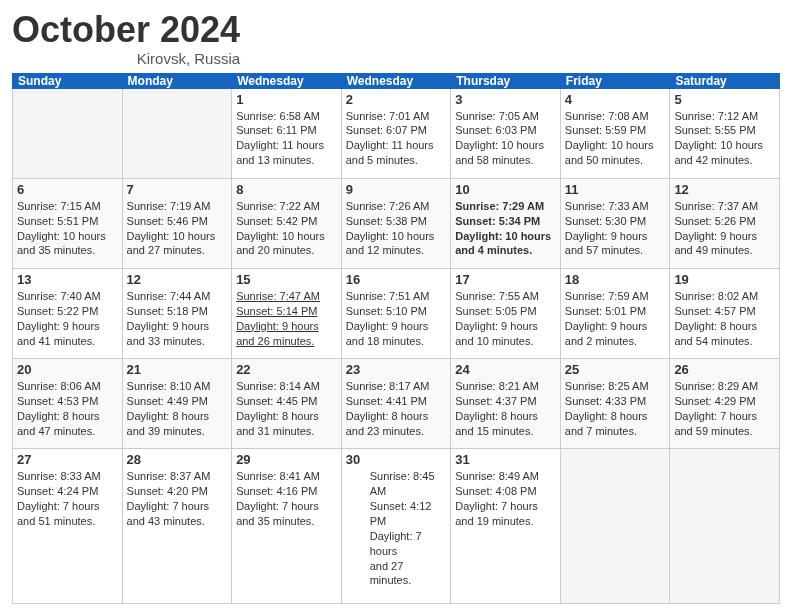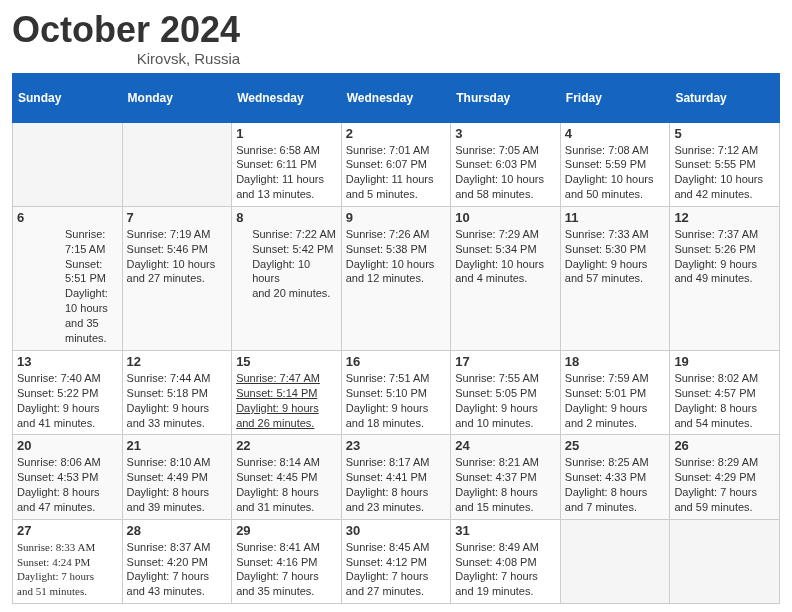--- a/index.html
+++ b/index.html
@@ -61,21 +61,21 @@
       border-collapse: collapse;
       width: 100%;
       table-layout: fixed;
     }
     .calendar th {
       background-color: #1565C0;
       color: #fff;
       font-size: 12px;
       font-weight: bold;
       text-align: left;
-      padding: 17px 5px;
+      padding: 0 5px;
       border: 1px solid #1565C0;
     }
     .calendar td {
       vertical-align: top;
       border: 1px solid #ccc;
       padding: 3px 4px;
       font-size: 9.5px;
       color: #333;
       background: #fff;
       height: 82px;
@@ -158,49 +158,49 @@
             <span class="day-number">5</span>
             <div class="day-info" style="white-space: pre-line;">Sunrise: 7:12 AM
 Sunset: 5:55 PM
 Daylight: 10 hours
 and 42 minutes.</div>
           </td>
         </tr>
         <tr>
           <td>
             <span class="day-number">6</span>
-            <div class="day-info" style="white-space: pre-line; margin-left: 48px;">Sunrise: 7:15 AM
+            <div class="day-info" style="white-space: pre-line;">Sunrise: 7:15 AM
 Sunset: 5:51 PM
 Daylight: 10 hours
 and 35 minutes.</div>
           </td>
           <td>
             <span class="day-number">7</span>
             <div class="day-info" style="white-space: pre-line;">Sunrise: 7:19 AM
 Sunset: 5:46 PM
 Daylight: 10 hours
 and 27 minutes.</div>
           </td>
           <td>
             <span class="day-number">8</span>
-            <div class="day-info" style="white-space: pre-line; margin-left: 16px;">Sunrise: 7:22 AM
+            <div class="day-info" style="white-space: pre-line;">Sunrise: 7:22 AM
 Sunset: 5:42 PM
 Daylight: 10 hours
 and 20 minutes.</div>
           </td>
           <td>
             <span class="day-number">9</span>
             <div class="day-info" style="white-space: pre-line;">Sunrise: 7:26 AM
 Sunset: 5:38 PM
 Daylight: 10 hours
 and 12 minutes.</div>
           </td>
           <td>
             <span class="day-number">10</span>
-            <div class="day-info" style="white-space: pre-line;">Sunrise: 7:29 AM
+            <div class="day-info" style="white-space: pre-line; font-weight: bold;">Sunrise: 7:29 AM
 Sunset: 5:34 PM
 Daylight: 10 hours
 and 4 minutes.</div>
           </td>
           <td>
             <span class="day-number">11</span>
             <div class="day-info" style="white-space: pre-line;">Sunrise: 7:33 AM
 Sunset: 5:30 PM
 Daylight: 9 hours
 and 57 minutes.</div>
@@ -311,42 +311,42 @@
             <span class="day-number">26</span>
             <div class="day-info" style="white-space: pre-line;">Sunrise: 8:29 AM
 Sunset: 4:29 PM
 Daylight: 7 hours
 and 59 minutes.</div>
           </td>
         </tr>
         <tr>
           <td>
             <span class="day-number">27</span>
-            <div class="day-info" style="white-space: pre-line; font-family: Liberation Serif, serif;">Sunrise: 8:33 AM
+            <div class="day-info" style="white-space: pre-line;">Sunrise: 8:33 AM
 Sunset: 4:24 PM
 Daylight: 7 hours
 and 51 minutes.</div>
           </td>
           <td>
             <span class="day-number">28</span>
             <div class="day-info" style="white-space: pre-line;">Sunrise: 8:37 AM
 Sunset: 4:20 PM
 Daylight: 7 hours
 and 43 minutes.</div>
           </td>
           <td>
             <span class="day-number">29</span>
             <div class="day-info" style="white-space: pre-line;">Sunrise: 8:41 AM
 Sunset: 4:16 PM
 Daylight: 7 hours
 and 35 minutes.</div>
           </td>
           <td>
             <span class="day-number">30</span>
-            <div class="day-info" style="white-space: pre-line;">Sunrise: 8:45 AM
+            <div class="day-info" style="white-space: pre-line; margin-left: 24px;">Sunrise: 8:45 AM
 Sunset: 4:12 PM
 Daylight: 7 hours
 and 27 minutes.</div>
           </td>
           <td>
             <span class="day-number">31</span>
             <div class="day-info" style="white-space: pre-line;">Sunrise: 8:49 AM
 Sunset: 4:08 PM
 Daylight: 7 hours
 and 19 minutes.</div>

